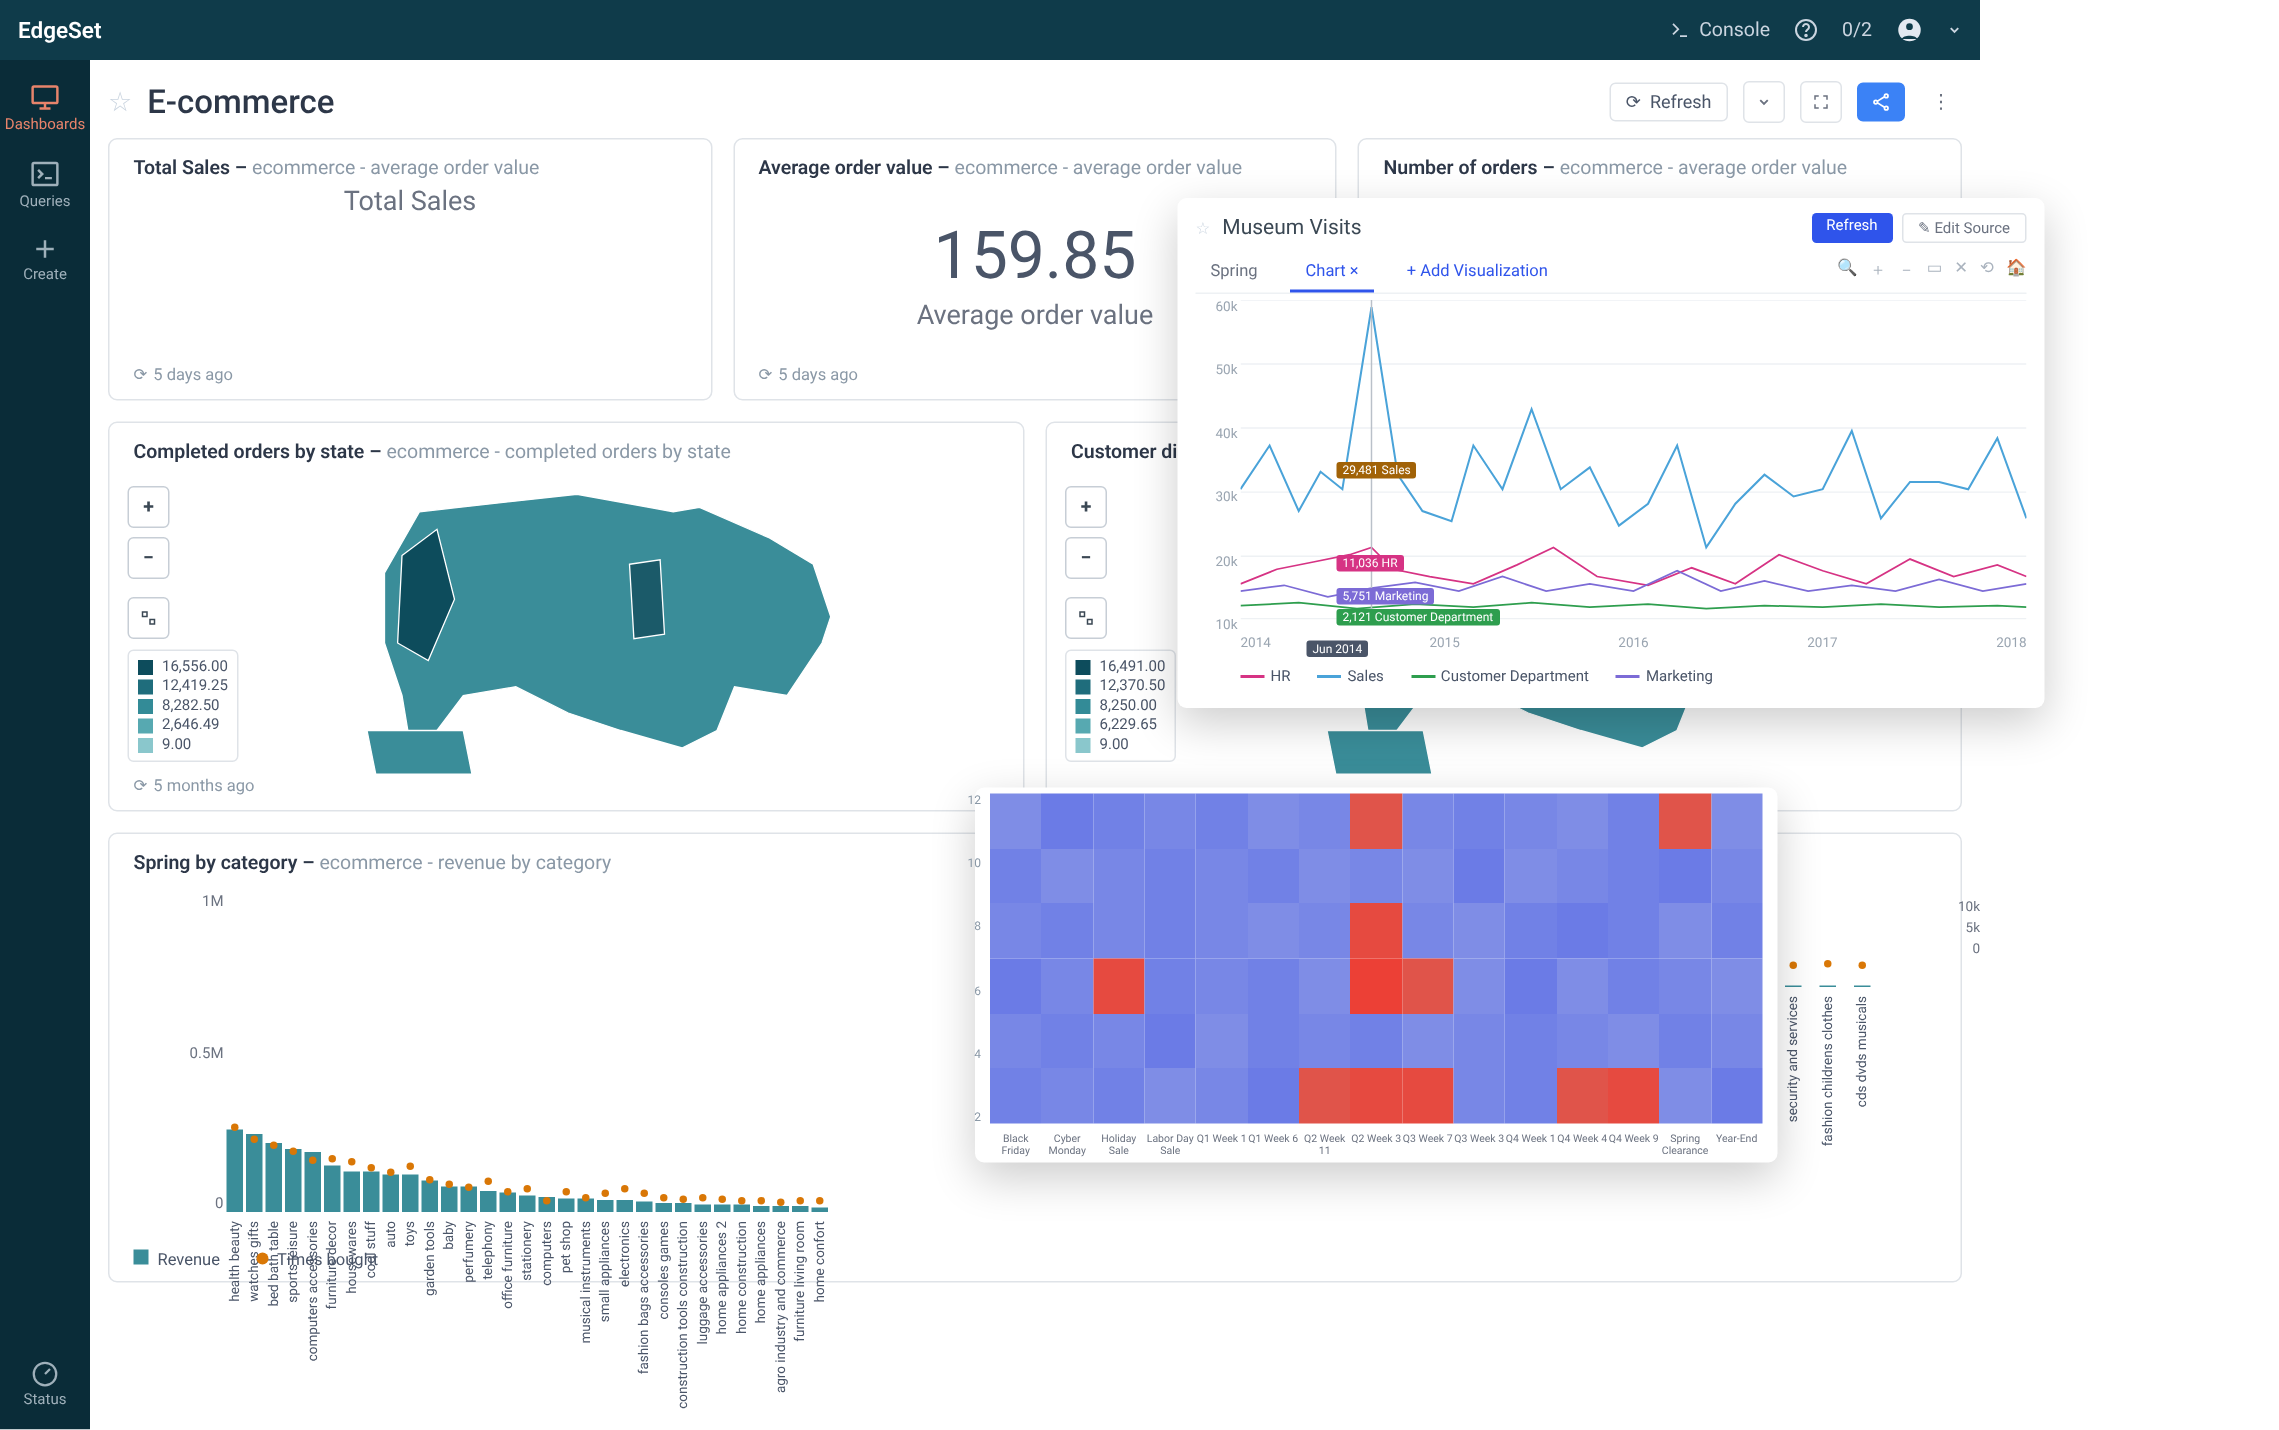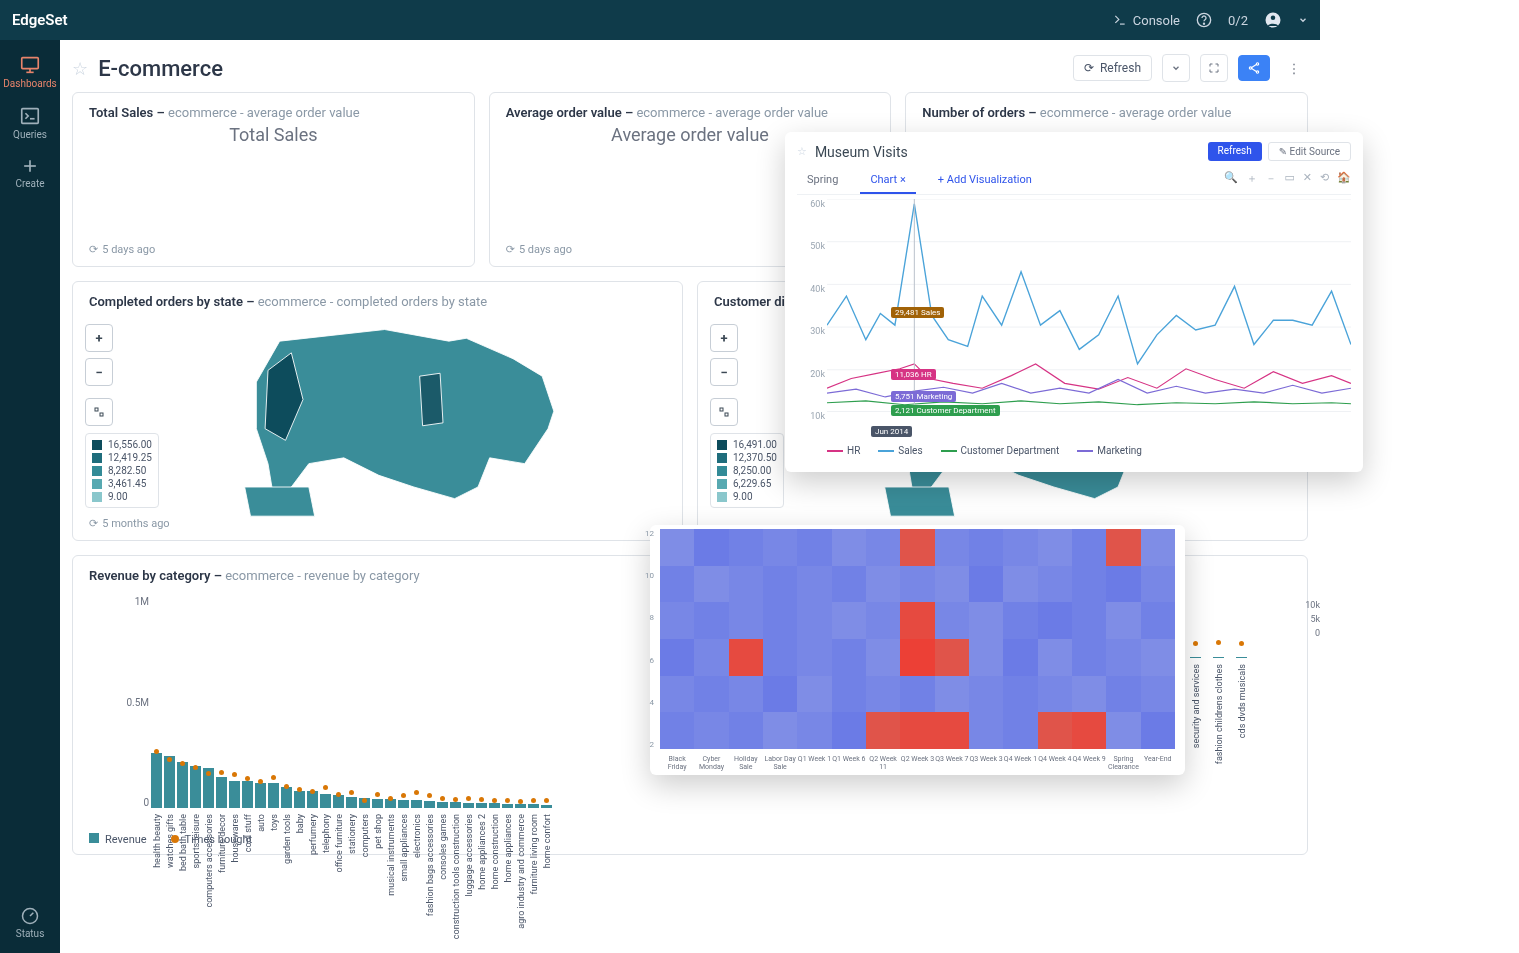--- a/index.html
+++ b/index.html
@@ -285,20 +285,21 @@
   </div>
 
   <div class="grid">
     <div class="card" style="height:175px;">
       <span class="card-title"><span>Total Sales</span> – <span class="card-sub">ecommerce - average order value</span></span>
       <div class="kpi-label">Total Sales</div>
       <div class="ago">⟳ <span>5 days ago</span></div>
     </div>
     <div class="card" style="height:175px;">
       <span class="card-title"><span>Average order value</span> – <span class="card-sub">ecommerce - average order value</span></span>
+      <div class="kpi">159.85</div>
       <div class="kpi-label">Average order value</div>
       <div class="ago">⟳ <span>5 days ago</span></div>
     </div>
     <div class="card" style="height:175px;">
       <span class="card-title"><span>Number of orders</span> – <span class="card-sub">ecommerce - average order value</span></span>
     </div>
   </div>
 
   <div class="grid" style="margin-top:14px;grid-template-columns:1fr 1fr;">
     <div class="card map-card">
@@ -321,21 +322,21 @@
         <div class="row">
             <span class="sw" style="background:#1f6d7c"></span>
             <span>12,419.25</span>
           </div>
         <div class="row">
             <span class="sw" style="background:#338b97"></span>
             <span>8,282.50</span>
           </div>
         <div class="row">
             <span class="sw" style="background:#57a9b1"></span>
-            <span>3,461.45</span>
+            <span>2,646.49</span>
           </div>
         <div class="row">
             <span class="sw" style="background:#8ac7cc"></span>
             <span>9.00</span>
           </div>
       </div>
       <svg class="map-svg" viewBox="0 0 600 360">
         <g fill="#3a8d99" stroke="#fff" stroke-width="1.5">
           <path d="M40 120 L80 50 L260 30 L370 50 L400 45 L480 80 L530 110 L550 170 L540 200 L500 260 L440 250 L420 300 L380 320 L310 300 L250 280 L190 250 L130 260 L100 300 L70 320 L60 260 L40 200 Z"></path>
           <path fill="#0d4c5c" d="M60 100 L100 70 L120 150 L90 220 L55 200 Z"></path>
@@ -383,21 +384,21 @@
         <g fill="#3a8d99" stroke="#fff" stroke-width="1.5">
           <path d="M40 120 L80 50 L260 30 L370 50 L400 45 L480 80 L530 110 L550 170 L540 200 L500 260 L440 250 L420 300 L380 320 L310 300 L250 280 L190 250 L130 260 L100 300 L70 320 L60 260 L40 200 Z"></path>
           <path d="M20 300 L130 300 L140 350 L30 350 Z"></path>
         </g>
       </svg>
     </div>
   </div>
 
   <div class="rev-row">
     <div class="rev-card">
-      <span class="card-title"><span>Revenue by category</span> – <span class="card-sub">ecommerce - revenue by category</span></span>
+      <span class="card-title"><span>Spring by category</span> – <span class="card-sub">ecommerce - revenue by category</span></span>
       <div class="y-axis">
         <span>1M</span>
         <span>0.5M</span>
         <span>0</span>
       </div>
       <div class="bar-area">
         <div class="barchart" id="barchart">
             <div class="barwrap">
               <div class="dot" style="bottom: 54.0833px; left: 3px;"></div>
               <div class="bar" style="height: 55px;"></div>
@@ -640,20 +641,27 @@
       <polyline fill="none" stroke="#2e9e4e" stroke-width="1.2" points="0,210 40,208 80,212 120,209 160,211 200,208 240,211 280,209 320,212 360,210 400,211 440,209 480,211 520,210 540,211"></polyline>
 
       <line x1="90" y1="0" x2="90" y2="220" stroke="#b9c0c9" stroke-width="1"></line>
     </svg>
 
     <div class="bubble" style="top:108px;background:#a16207;"><span>29,481</span> <span>Sales</span></div>
     <div class="bubble" style="top:170px;background:#d63384;"><span>11,036</span> <span>HR</span></div>
     <div class="bubble" style="top:192px;background:#7c6bd6;"><span>5,751</span> <span>Marketing</span></div>
     <div class="bubble" style="top:206px;background:#2e9e4e;"><span>2,121</span> <span>Customer Department</span></div>
     <div style="position:absolute;left:74px;bottom:2px;background:#4a5568;color:#fff;font-size:8px;padding:1px 4px;border-radius:2px;">Jun 2014</div>
+    <div class="ol-x">
+      <span>2014</span>
+        <span>2015</span>
+        <span>2016</span>
+        <span>2017</span>
+        <span>2018</span>
+    </div>
   </div>
   <div class="ol-legend">
     <span><span class="leg-line" style="border-color:#d63384"></span><span>HR</span></span>
     <span><span class="leg-line" style="border-color:#4aa3d9"></span><span>Sales</span></span>
     <span><span class="leg-line" style="border-color:#2e9e4e"></span><span>Customer Department</span></span>
     <span><span class="leg-line" style="border-color:#7c6bd6"></span><span>Marketing</span></span>
   </div>
 </div>
 
 <div class="overlay-heat">

